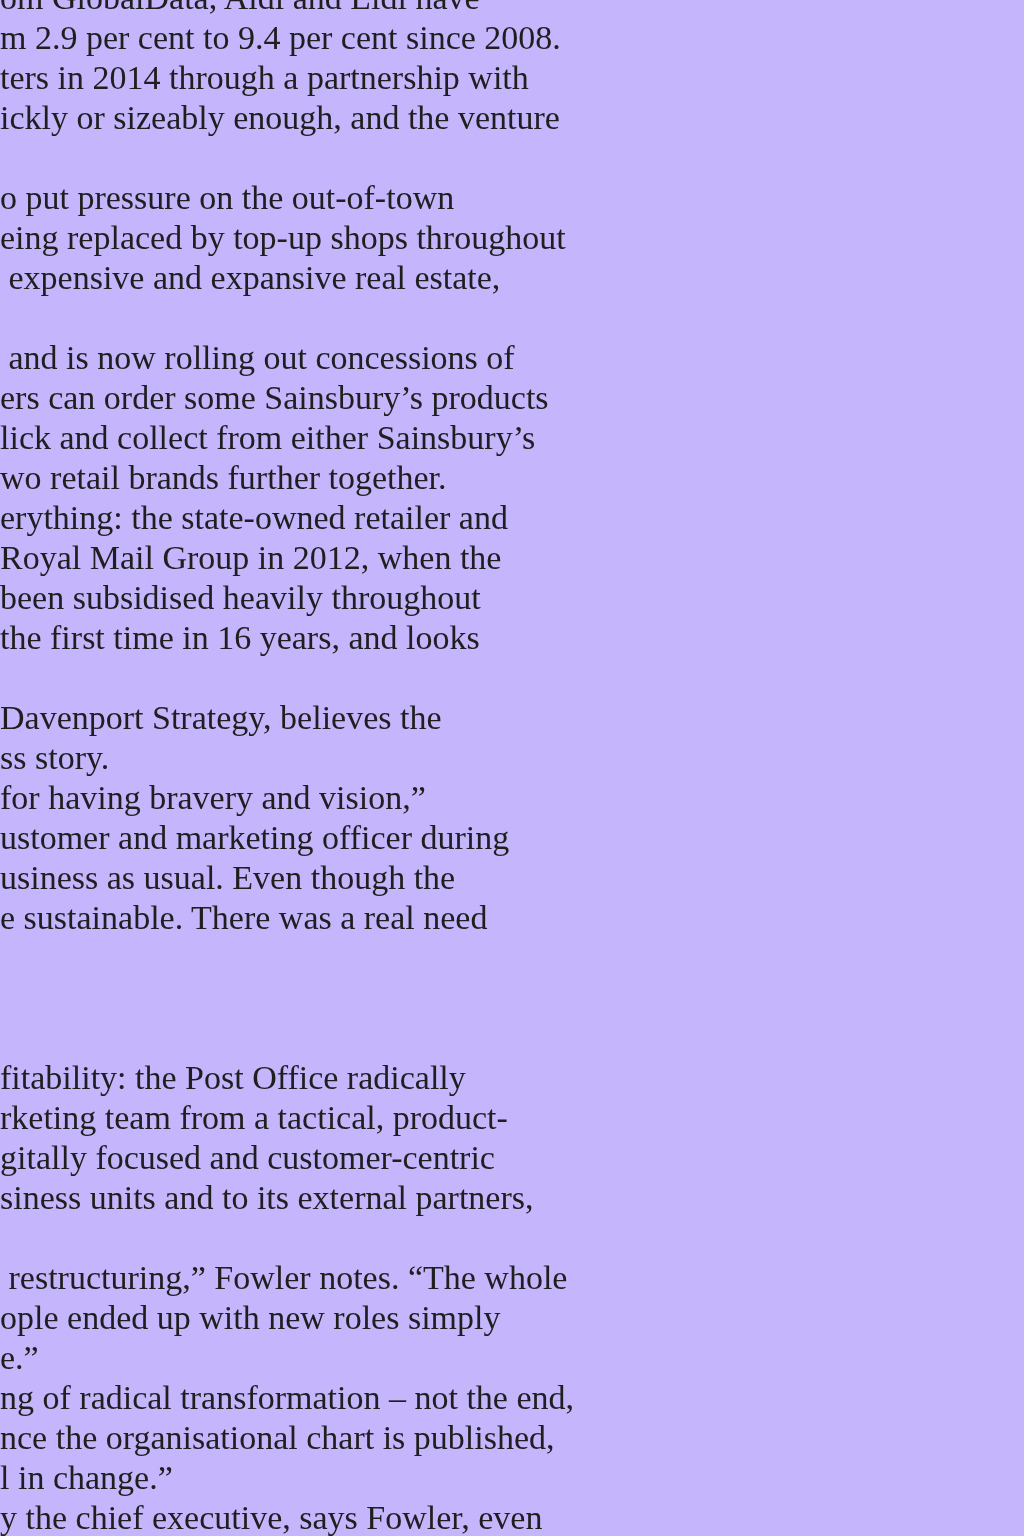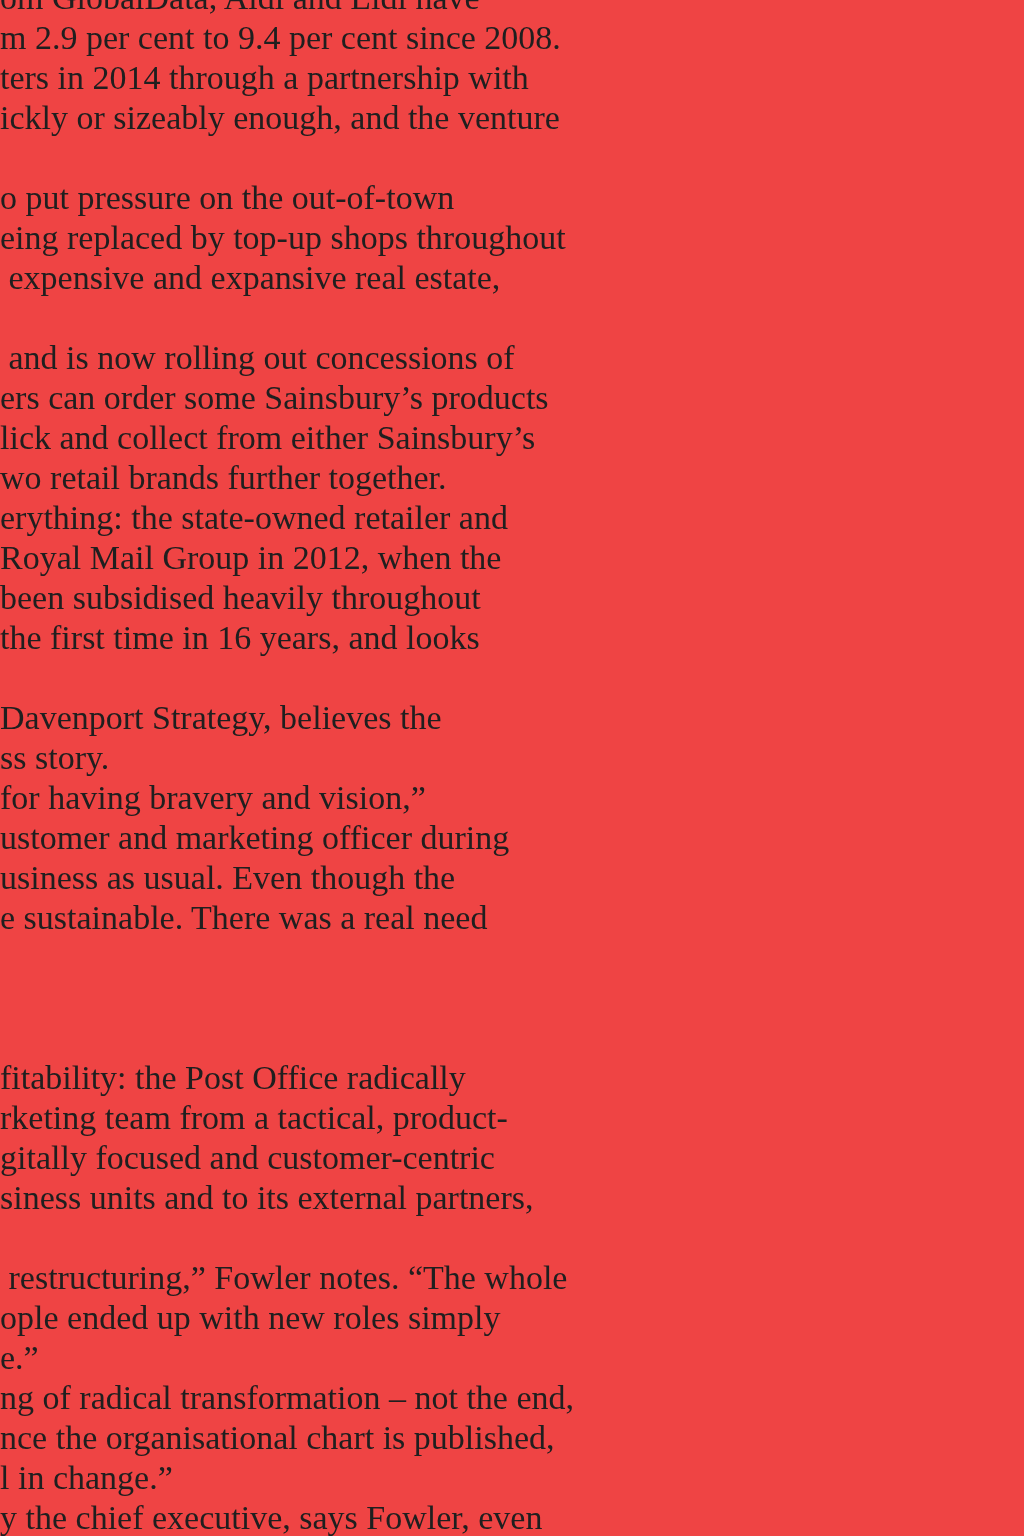--- a/index.html
+++ b/index.html
@@ -12,21 +12,21 @@
     background: #ffffff;
     overflow: hidden;
     position: relative;
   }
   .article-page {
     position: absolute;
     left: 0;
     top: 0;
     width: 1024px;
     height: 1536px;
-    background: #ef4444;
+    background: #c4b5fd;
     overflow: hidden;
   }
   .text-column {
     position: absolute;
     left: 0;
     top: -22px; 
     width: 1024px;
     font-family: "Liberation Serif", "DejaVu Serif", serif;
     font-size: 34px;
     line-height: 40px;

